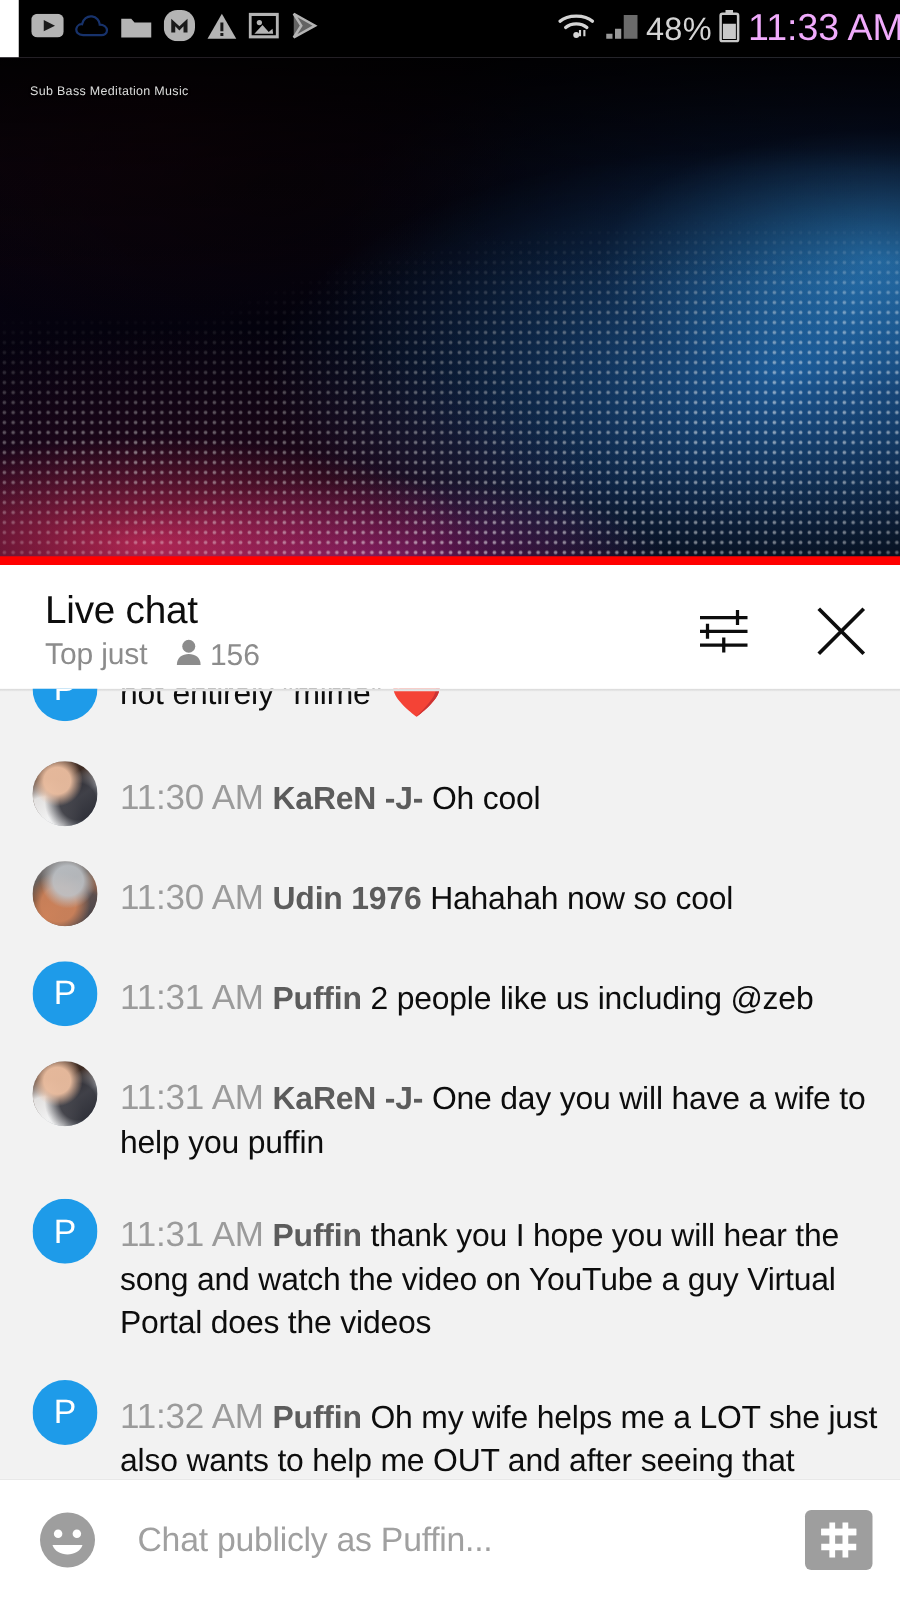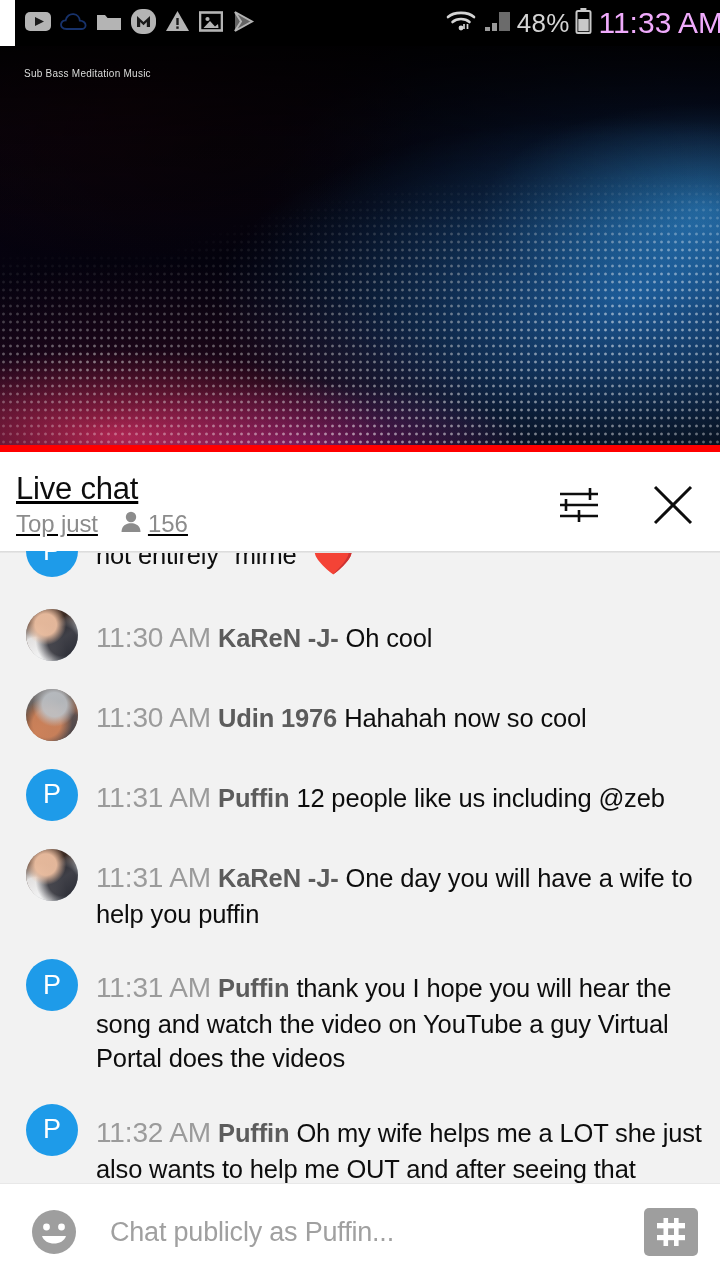--- a/index.html
+++ b/index.html
@@ -76,22 +76,21 @@
   .progress-bar {
     position: absolute; left: 0; bottom: 0; width: 720px; height: 7px;
     background: #b21515;
   }
   .progress-fill { height: 100%; background: #ff0000; }
 
   
   .chat-header {
     position: absolute; top: 459px; left: 0; width: 720px; height: 92px;
     background: #ffffff; display: flex; align-items: center;
-    padding: 0 24px 0 16px;
-    text-decoration: underline;
+    padding: 0 24px 0 36px;
   }
   .ch-titles { display: flex; flex-direction: column; justify-content: center; }
   .ch-title { font-size: 31px; color: #0d0d0d; line-height: 1.12; letter-spacing: -.2px; }
   .ch-sub { display: flex; align-items: center; margin-top: 4px; }
   .ch-sub-text { font-size: 24px; color: #8c8c8c; letter-spacing: -.1px; }
   .ch-viewers { display: flex; align-items: flex-end; margin-left: 22px; gap: 6px; }
   .ch-viewers-count { font-size: 24px; color: #8c8c8c; }
   .ch-actions { margin-left: auto; display: flex; align-items: center; gap: 48px; }
   .icon-btn { width: 46px; height: 46px; display: flex; align-items: center; justify-content: center; }
 
@@ -307,21 +306,21 @@
         <div class="msg" style="margin-top: 28px;">
           <div class="msg-avatar">
             <div class="av-photo-udin" style="width: 100%; height: 100%;"></div>
           </div>
           <div class="msg-body"><span class="m-time">11:30 AM</span><span class="m-author">Udin 1976</span><span class="m-text">Hahahah now so cool</span></div>
         </div>
         <div class="msg" style="margin-top: 28px;">
           <div class="msg-avatar">
             <div class="av-letter" style="background: rgb(30, 155, 233);">P</div>
           </div>
-          <div class="msg-body"><span class="m-time">11:31 AM</span><span class="m-author">Puffin</span><span class="m-text">12 people like us including @zeb</span></div>
+          <div class="msg-body"><span class="m-time">11:31 AM</span><span class="m-author">Puffin</span><span class="m-text">2 people like us including @zeb</span></div>
         </div>
         <div class="msg" style="margin-top: 28px;">
           <div class="msg-avatar">
             <div class="av-photo-karen" style="width: 100%; height: 100%;"></div>
           </div>
           <div class="msg-body"><span class="m-time">11:31 AM</span><span class="m-author">KaReN -J-</span><span class="m-text">One day you will have a wife to help you puffin</span></div>
         </div>
         <div class="msg" style="margin-top: 28px;">
           <div class="msg-avatar">
             <div class="av-letter" style="background: rgb(30, 155, 233);">P</div>

